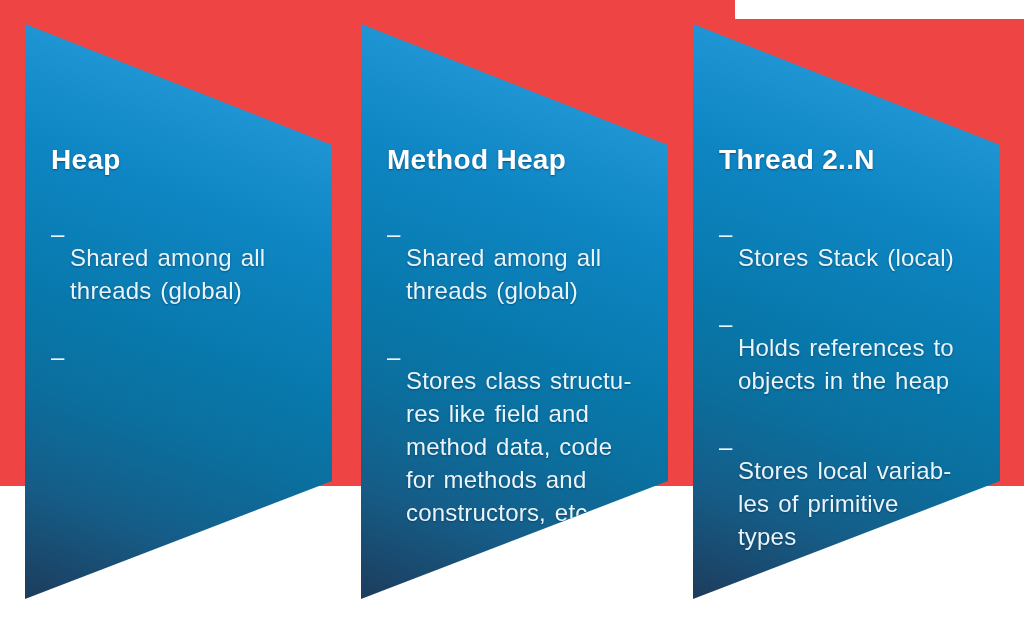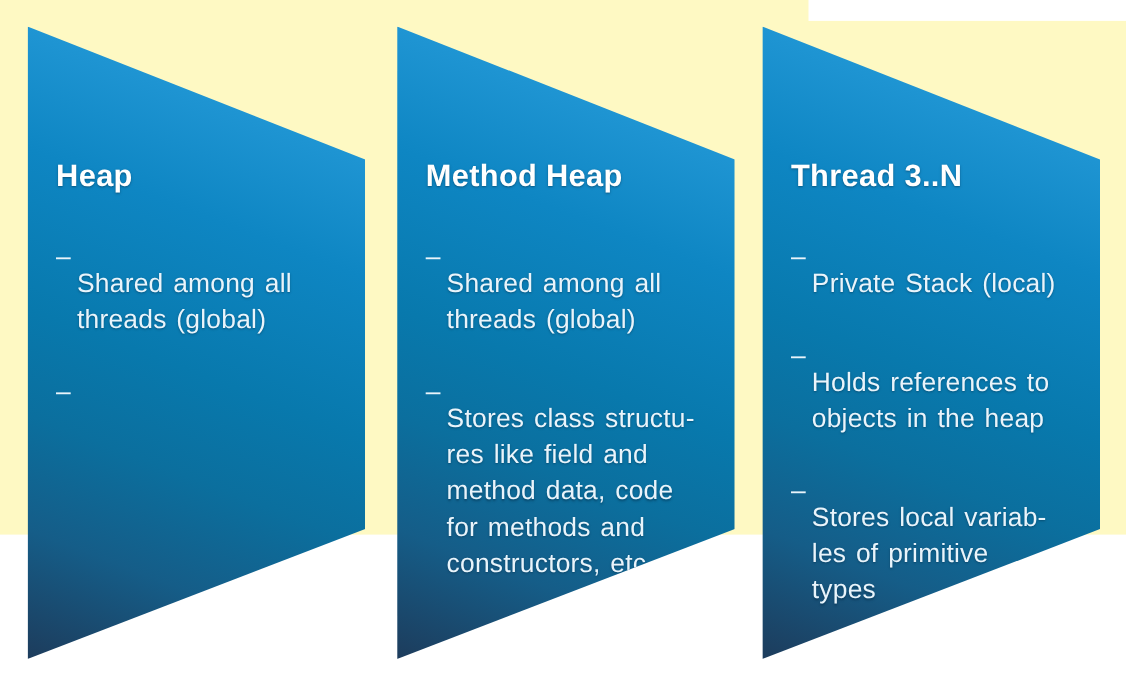--- a/index.html
+++ b/index.html
@@ -8,21 +8,21 @@
     width: 1024px;
     height: 621px;
     background: #ffffff;
     overflow: hidden;
     font-family: "Liberation Sans", "DejaVu Sans", sans-serif;
   }
   .stage {
     position: absolute;
     left: 0; top: 0;
     width: 1024px; height: 486px;
-    background: #fef9c3;
+    background: #ef4444;
   }
   
   .white-notch-top {
     position: absolute;
     left: 735px; top: 0;
     width: 289px; height: 19px;
     background: #ffffff;
   }
   .white-notch-bottom {
     position: absolute;
@@ -110,24 +110,24 @@
       <span class="marker">–</span>
       <span class="btext">Stores class structu-
 res like field and
 method data, code
 for methods and
 constructors, etc.</span>
     </div>
   </div>
 
   <div class="panel panel-3">
-    <div class="panel-title">Thread 3..N</div>
+    <div class="panel-title">Thread 2..N</div>
     <div class="bullet">
       <span class="marker">–</span>
-      <span class="btext">Private Stack (local)</span>
+      <span class="btext">Stores Stack (local)</span>
     </div>
     <div class="bullet">
       <span class="marker">–</span>
       <span class="btext">Holds references to
 objects in the heap</span>
     </div>
     <div class="bullet">
       <span class="marker">–</span>
       <span class="btext">Stores local variab-
 les of primitive

